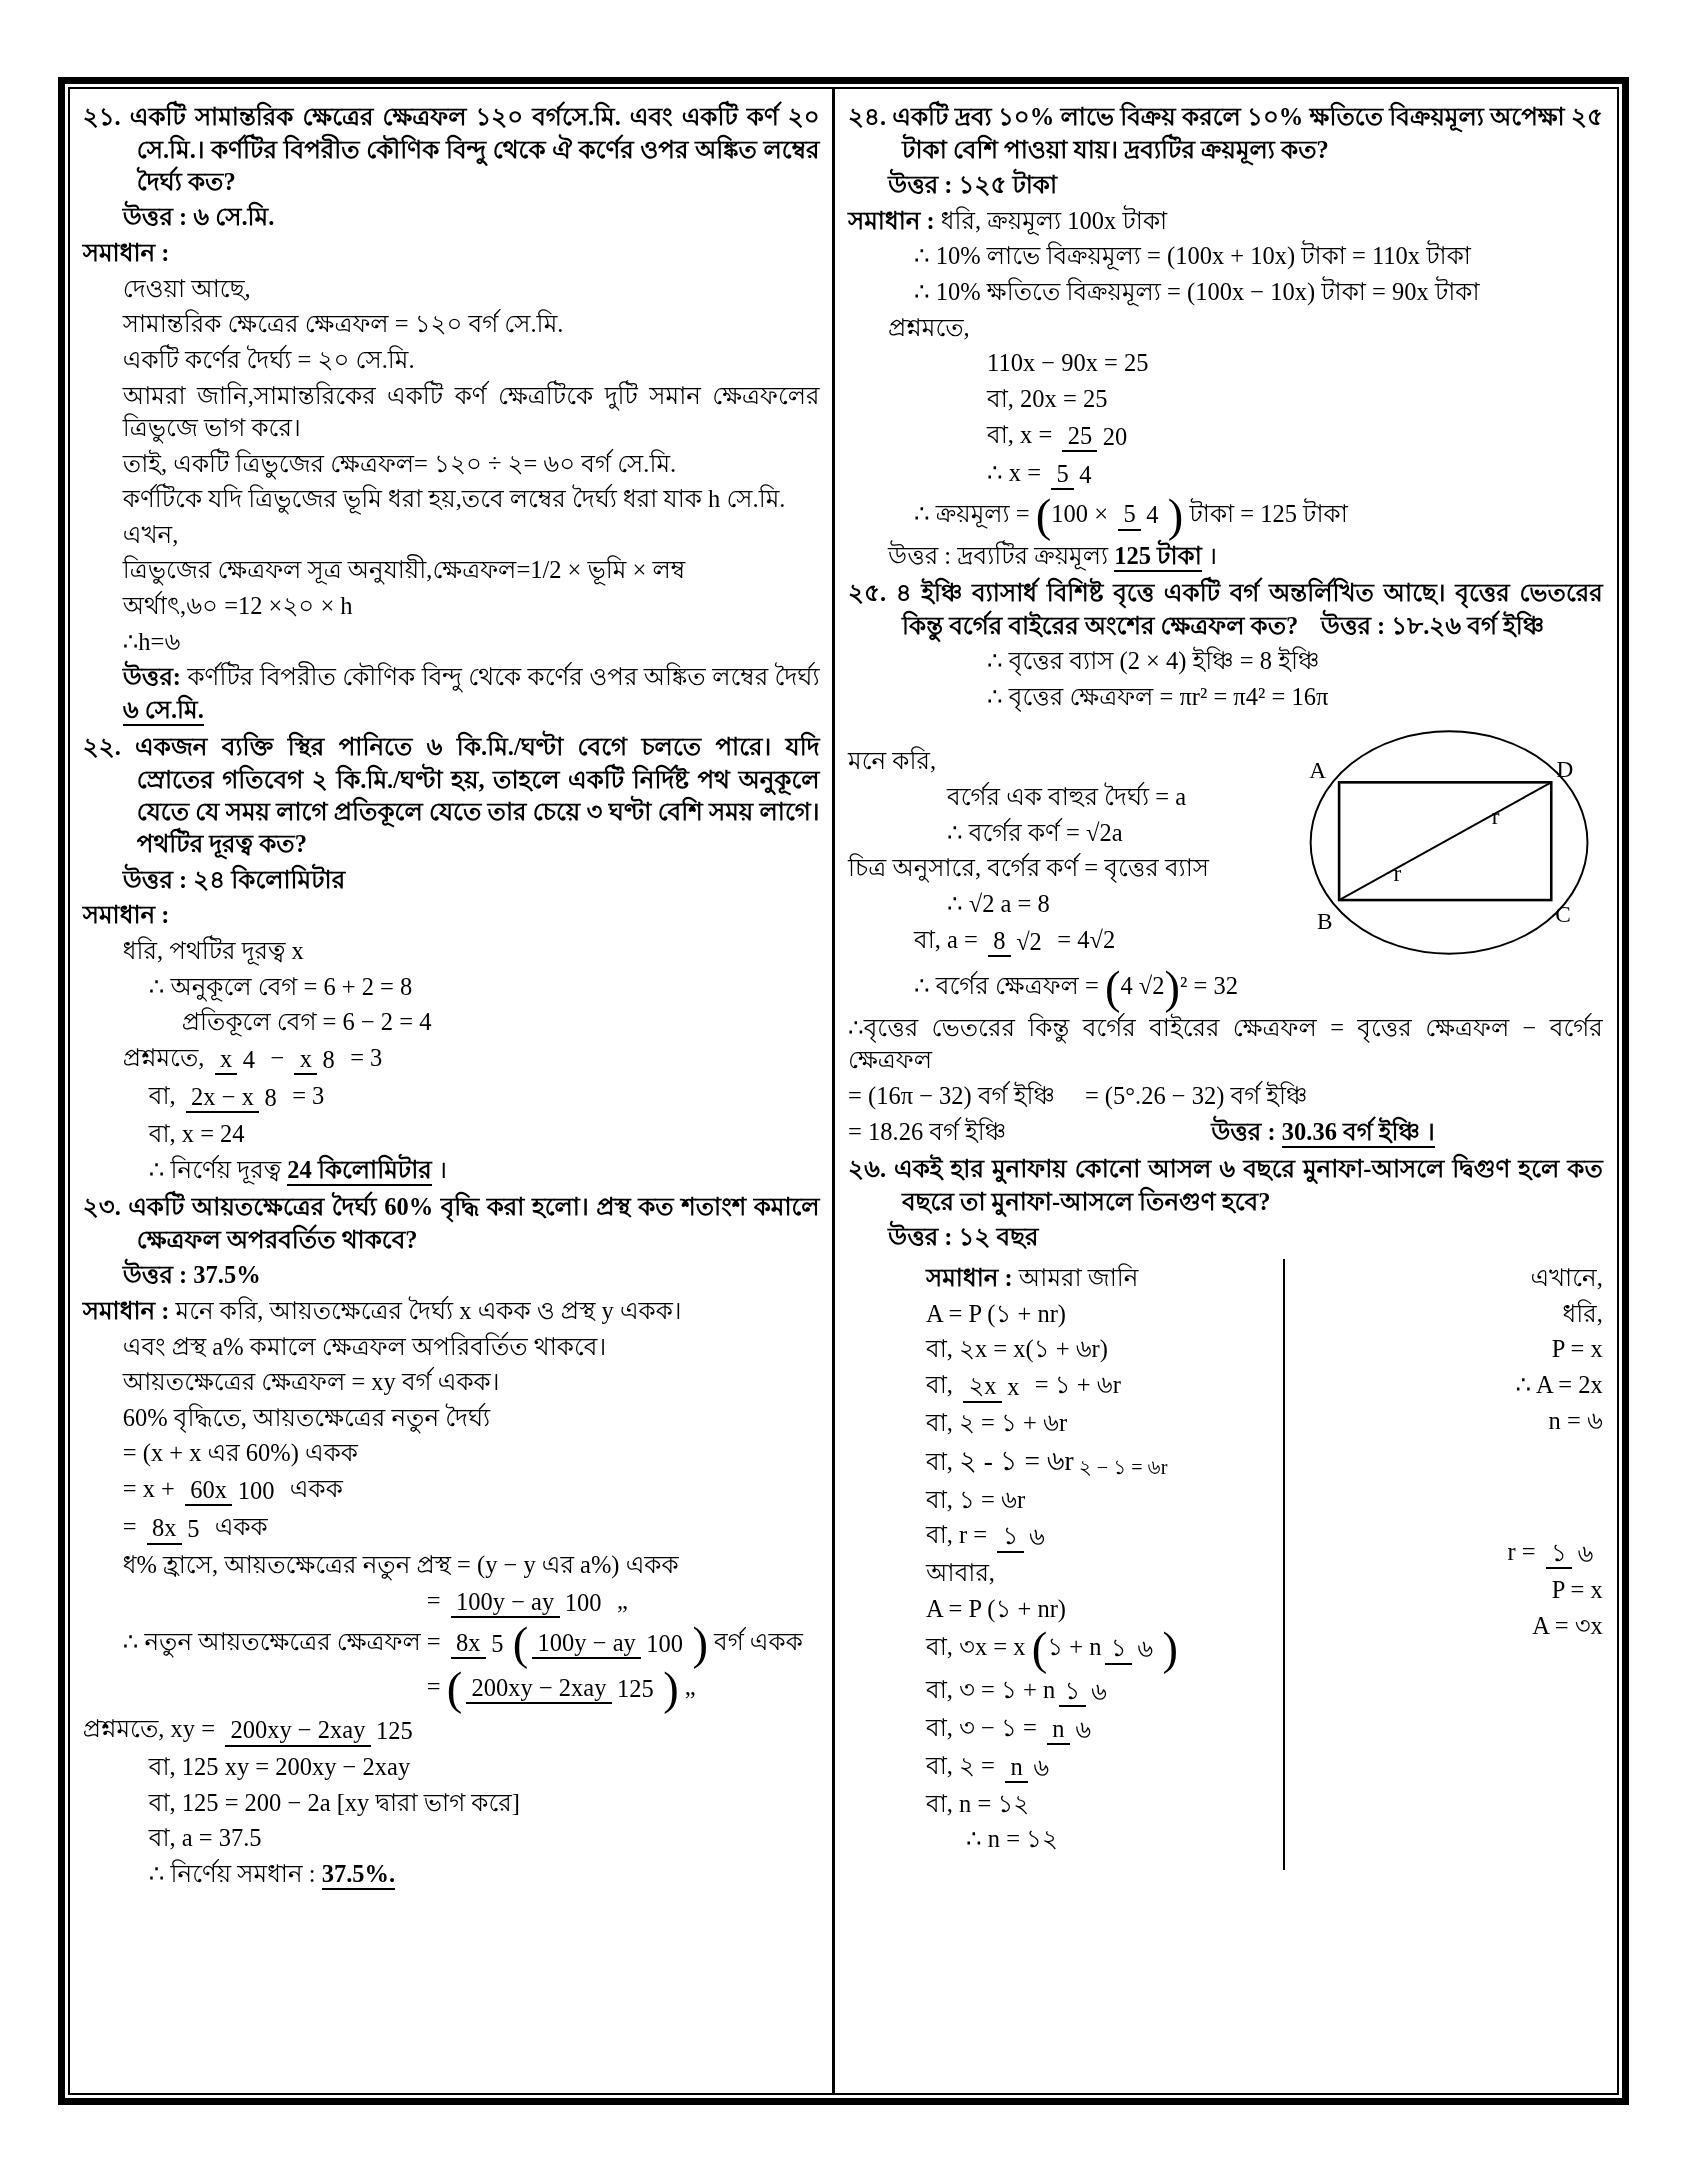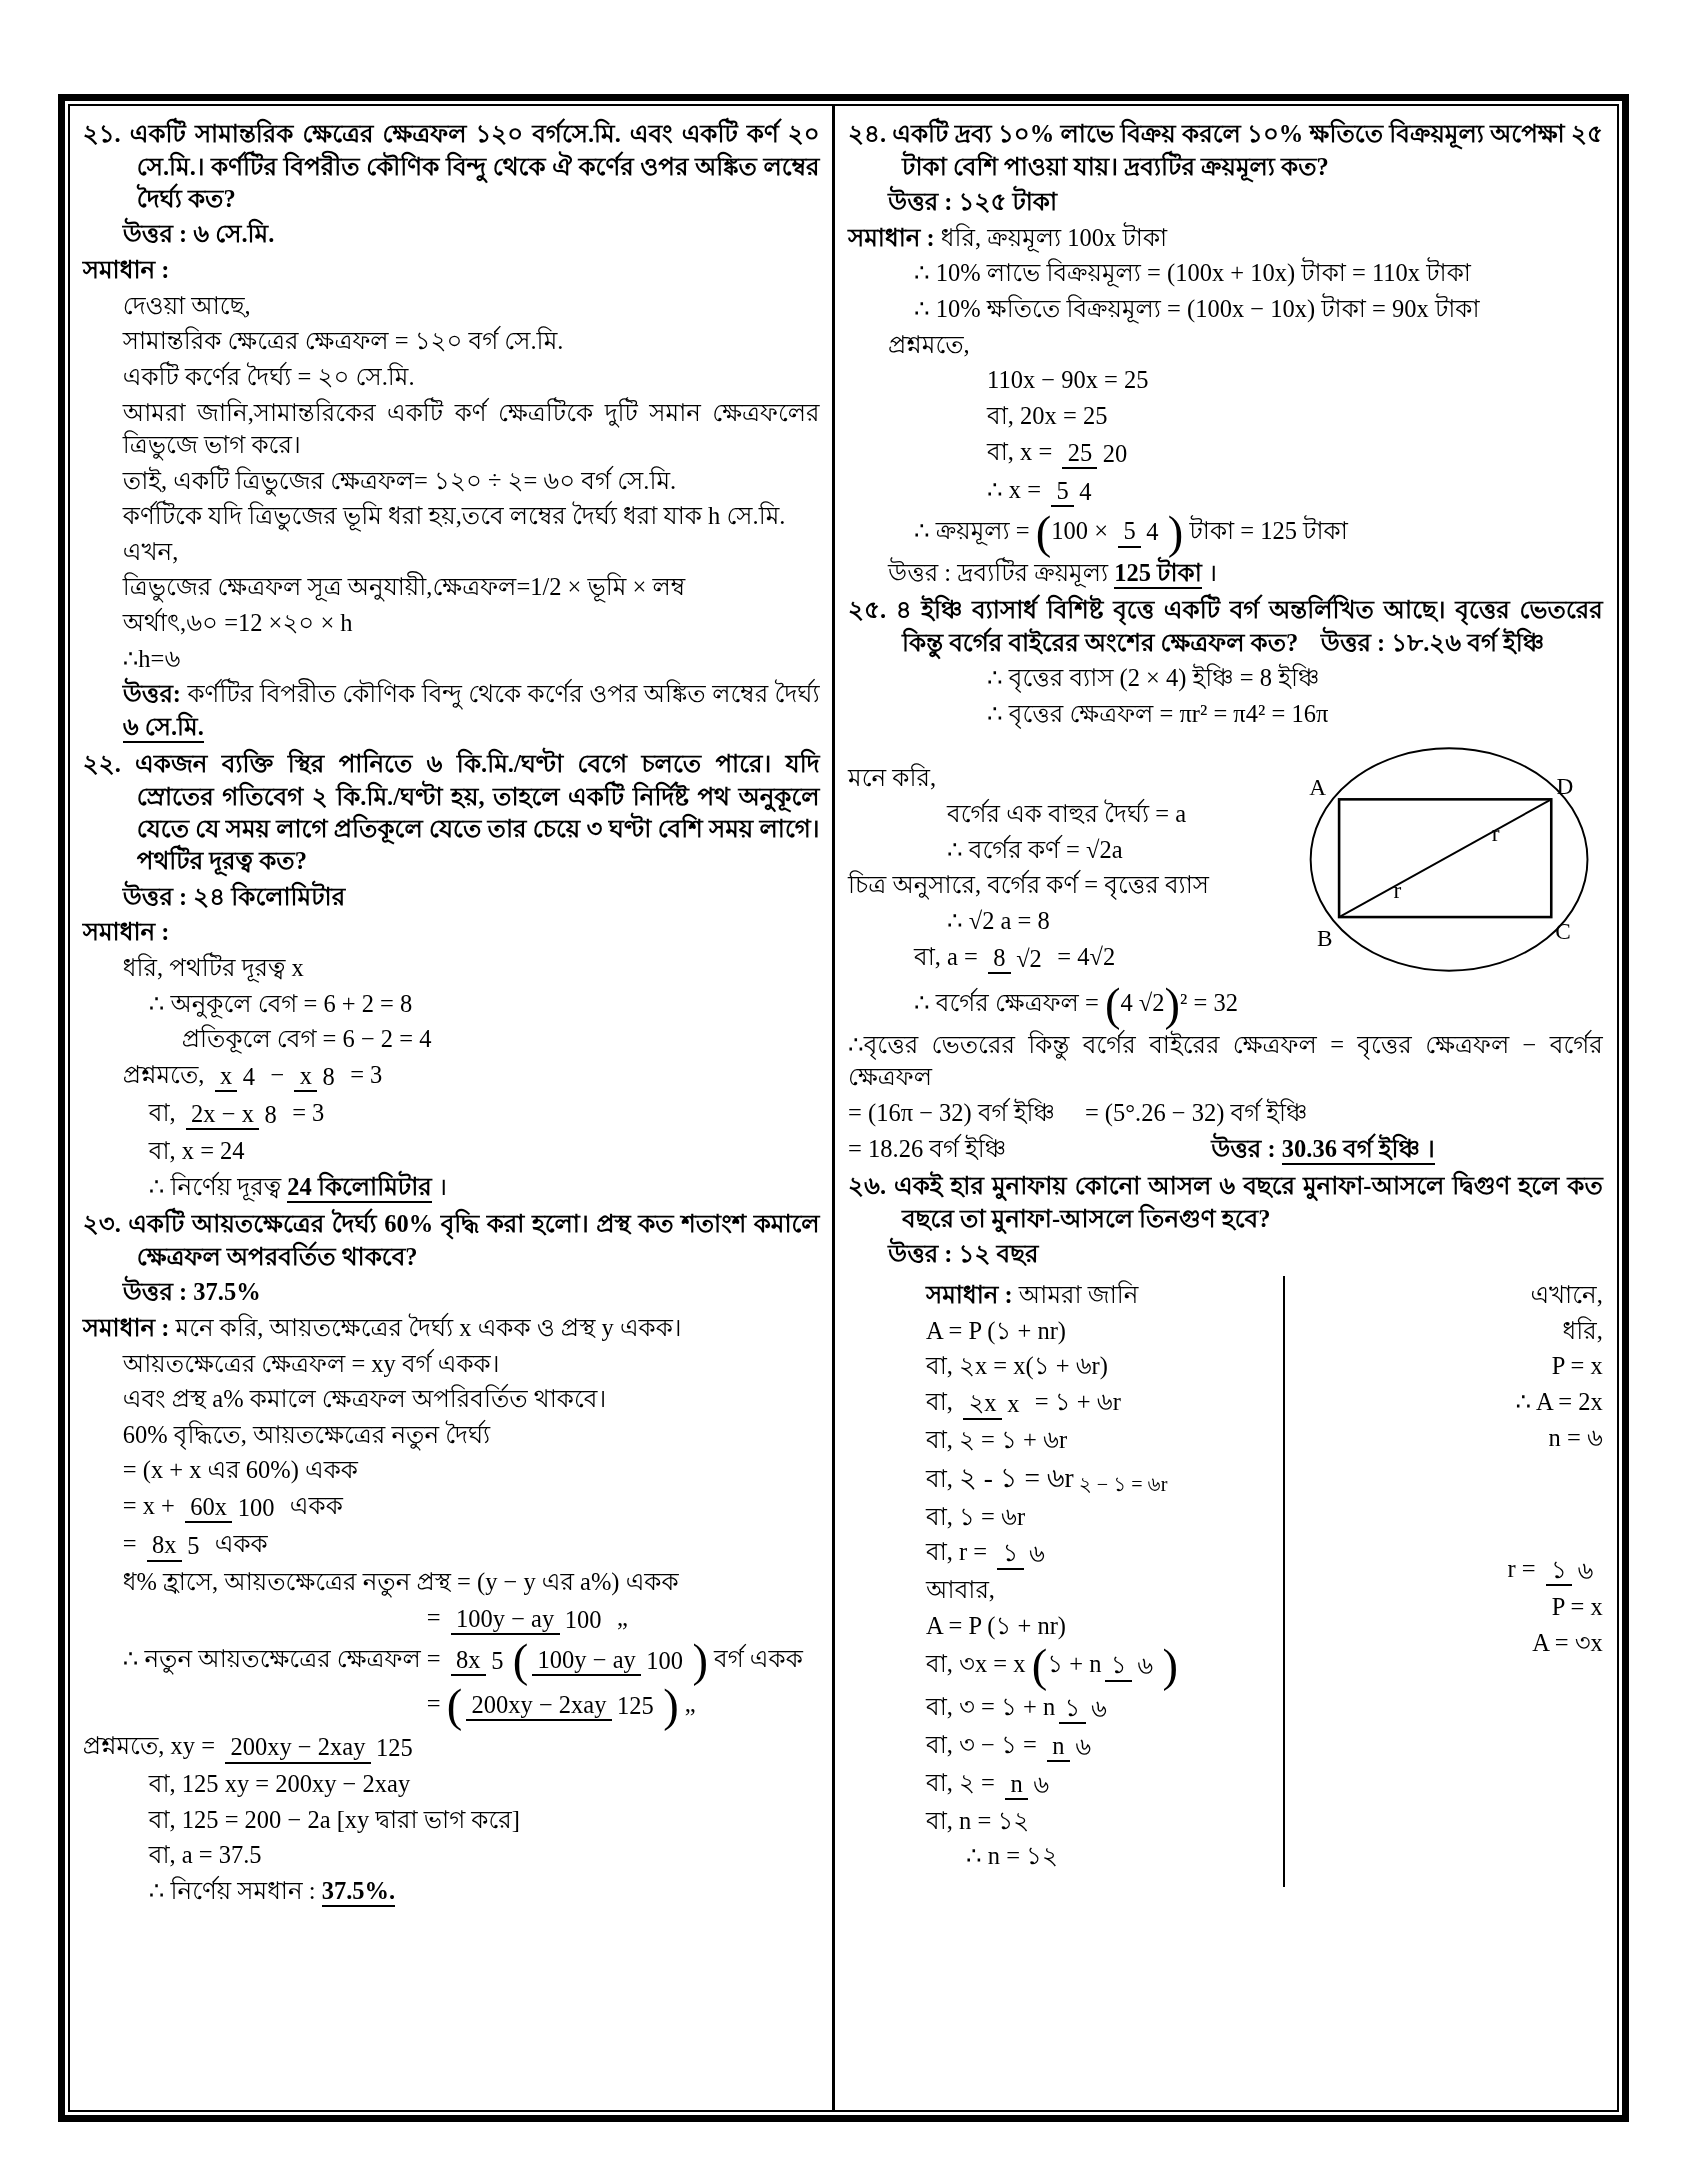--- a/index.html
+++ b/index.html
@@ -1,21 +1,21 @@
 <!DOCTYPE html>
 <html style="font-size:10.6px"><head>
 <meta charset="utf-8">
 <style>
   html,body{margin:0;padding:0;}
   body{
     width:1687px;height:2183px;background:#ffffff;position:relative;
     font-family:"Liberation Serif","DejaVu Serif",serif;
     font-size:24.5px;line-height:1.32;color:#000;
   }
-  .frame{position:absolute;left:58px;top:94px;width:1571px;height:2028px;
+  .frame{position:absolute;left:58px;top:77px;width:1571px;height:2028px;
     border:7.3px solid #000;box-sizing:border-box;}
   .frame-inner{position:absolute;top:2.6px;left:2.6px;right:2.6px;bottom:2.6px;
     border:2.6px solid #000;overflow:hidden;}
   .content{display:flex;height:100%;}
   .col{box-sizing:border-box;overflow:hidden;}
   .col-left{width:762px;flex:none;padding:9.3px 12px 0 13.2px;}
   .vdiv{width:3.3px;background:#000;flex:none;}
   .col-right{flex:1;padding:9.3px 14.6px 0 13.2px;}
   .block{margin-bottom:5.3px;}
   .line{margin:3.3px 0;}
@@ -89,22 +89,22 @@
                 <span class="n">2x − x</span>
                 <span class="d">8</span>
               </span><span class="txt"> = 3</span></div>
             <div class="line i2"><span class="txt">বা, x = 24</span></div>
             <div class="line i2"><span class="txt">∴  নির্ণেয় দূরত্ব </span><span class="bu">24 কিলোমিটার</span><span class="txt">  ।</span></div>
           </div>
           <div class="block">
             <div class="line i0 q hang"><span class="txt">২৩. একটি আয়তক্ষেত্রের দৈর্ঘ্য 60% বৃদ্ধি করা হলো। প্রস্থ কত শতাংশ কমালে ক্ষেত্রফল অপরবর্তিত থাকবে?</span></div>
             <div class="line i1 q"><span class="txt">উত্তর : 37.5%</span></div>
             <div class="line i0"><span class="bold">সমাধান :</span><span class="txt"> মনে করি, আয়তক্ষেত্রের দৈর্ঘ্য x একক ও প্রস্থ y একক।</span></div>
+            <div class="line i1"><span class="txt">এবং প্রস্থ a% কমালে ক্ষেত্রফল অপরিবর্তিত থাকবে।</span></div>
             <div class="line i1"><span class="txt">আয়তক্ষেত্রের ক্ষেত্রফল = xy বর্গ একক।</span></div>
-            <div class="line i1"><span class="txt">এবং প্রস্থ a% কমালে ক্ষেত্রফল অপরিবর্তিত থাকবে।</span></div>
             <div class="line i1"><span class="txt">60% বৃদ্ধিতে, আয়তক্ষেত্রের নতুন দৈর্ঘ্য</span></div>
             <div class="line i1"><span class="txt">= (x + x এর 60%) একক</span></div>
             <div class="line i1"><span class="txt">= x + </span><span class="fr">
                 <span class="n">60x</span>
                 <span class="d">100</span>
               </span><span class="txt"> একক</span></div>
             <div class="line i1"><span class="txt">= </span><span class="fr">
                 <span class="n">8x</span>
                 <span class="d">5</span>
               </span><span class="txt">  একক</span></div>

